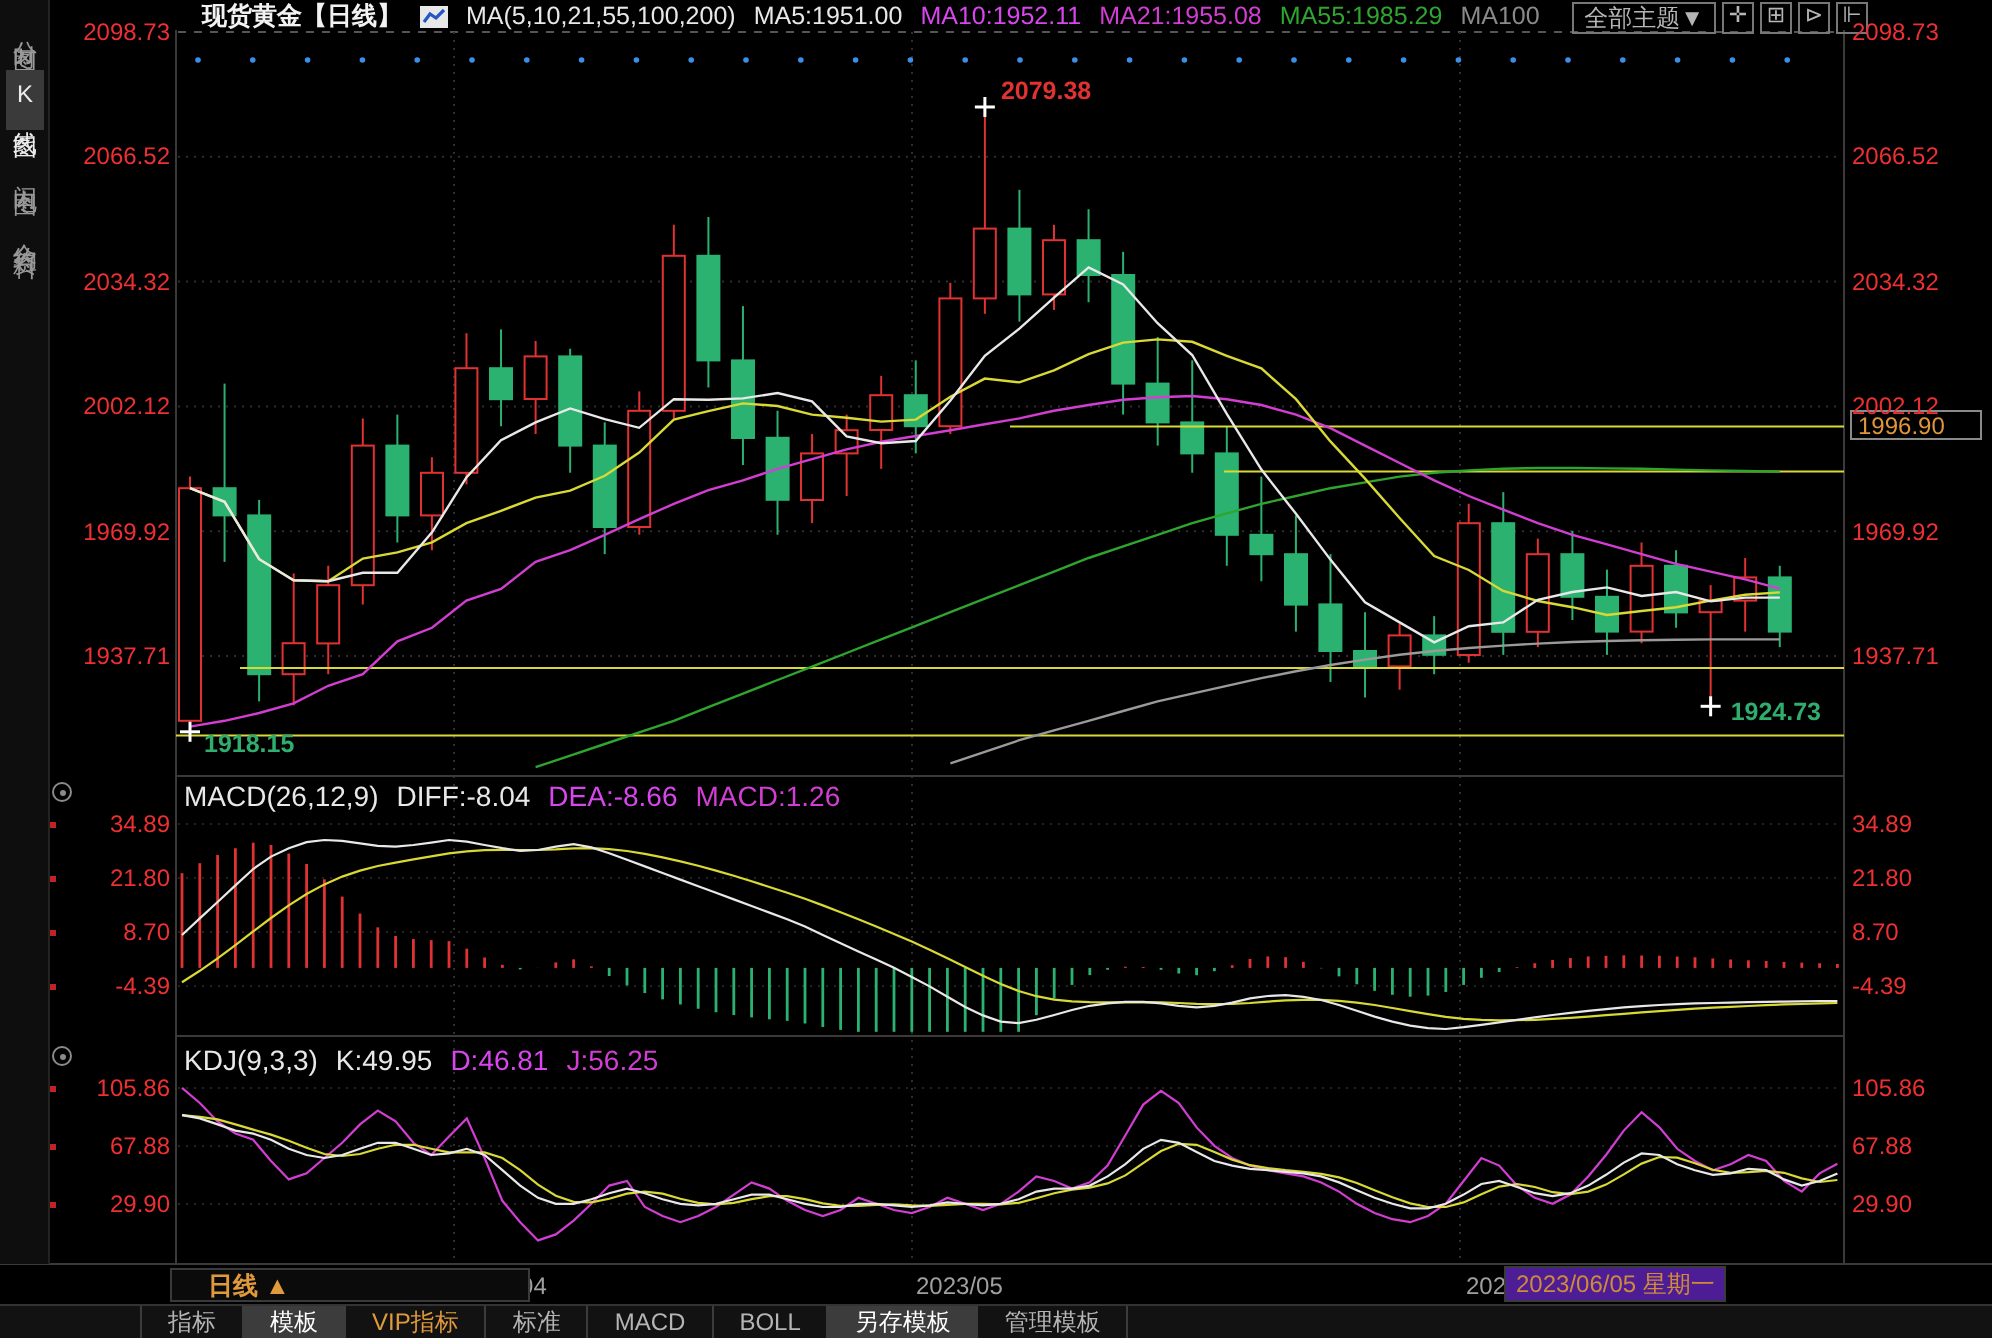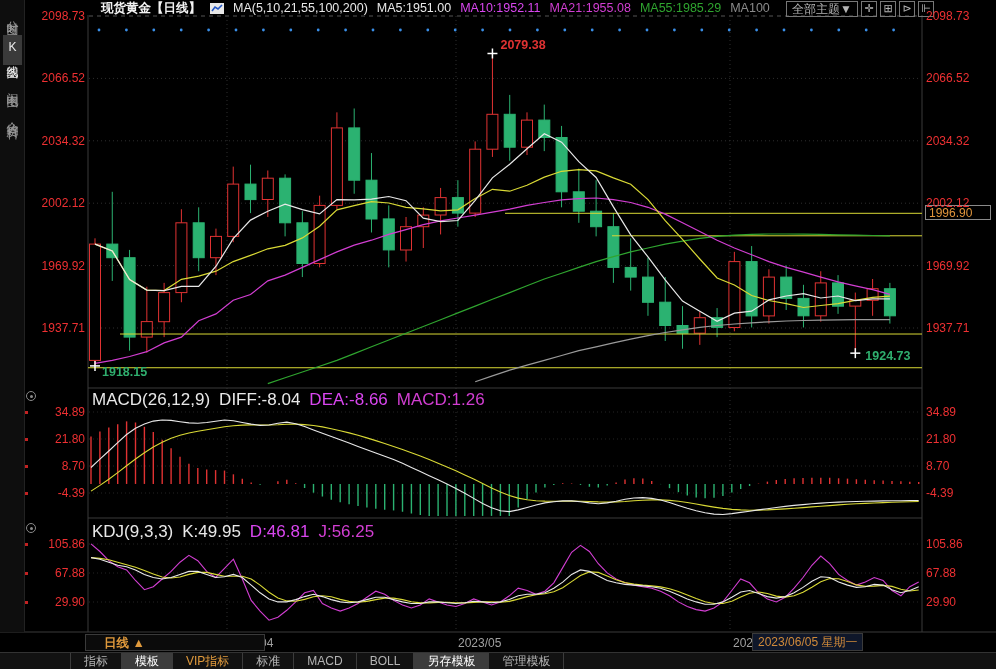--- a/index.html
+++ b/index.html
@@ -13,30 +13,30 @@
   .legend{position:absolute;left:90px;top:0;height:16px;display:flex;align-items:center;gap:9px;font-size:12.5px;white-space:nowrap;}
   .lg-title{color:#f2f2f2;font-weight:bold;margin-left:11px;}
   .c-w{color:#e8e8e8}.c-y{color:#d946ef}.c-m{color:#d23ed2}.c-g{color:#2fa52f}.c-gr{color:#8a8a8a}
   .chart-icon{display:inline-block;width:14px;height:11px;background:#e8e8e8;line-height:0;}
   .top-right{position:absolute;top:1px;right:62px;display:flex;gap:3px;align-items:flex-end;}
   .theme-btn{border:1px solid #777;color:#b5b5b5;font-size:12px;height:14px;line-height:14px;padding:0 5px;cursor:pointer;}
   .tool-ico{border:1px solid #777;color:#b5b5b5;width:14px;height:14px;font-size:11px;line-height:13px;text-align:center;cursor:pointer;}
   .axis-lb{position:absolute;font-size:12px;color:#ee3032;width:56px;white-space:nowrap;}
   .axis-lb.l{text-align:right;}
   .tick-mark{position:absolute;left:25px;width:3px;height:3px;background:#c22222;}
-  .macd-hd,.kdj-hd{position:absolute;left:92px;display:flex;gap:9px;font-size:17px;white-space:nowrap;}
+  .macd-hd,.kdj-hd{position:absolute;left:92px;display:flex;gap:9px;font-size:14px;white-space:nowrap;}
   .macd-hd{top:390px;}.kdj-hd{top:522px;}
   .gear{position:absolute;left:26px;width:8px;height:8px;border:1px solid #8a8a8a;border-radius:50%;}
   .gear:after{content:"";position:absolute;left:2.5px;top:2.5px;width:3px;height:3px;background:#8a8a8a;border-radius:50%;}
   .price-box{position:absolute;left:925px;width:66px;height:15px;border:1px solid #8a8a8a;background:#000;color:#e0953c;
              font-size:12px;line-height:15px;padding-left:3px;box-sizing:border-box;}
   .period-btn{position:absolute;left:85px;top:634px;width:180px;height:17px;border:1px solid #3a3a3a;background:#0b0b0b;
               color:#e09a3c;font-weight:bold;font-size:12.5px;line-height:17px;padding-left:18px;box-sizing:border-box;cursor:pointer;}
   .x-lb{position:absolute;top:636px;font-size:12px;color:#a0a0a0;}
-  .date-box{position:absolute;left:752px;top:633px;height:16px;line-height:16px;background:#0f172a;border:1px solid #3a3a3a;
+  .date-box{position:absolute;left:752px;top:633px;height:16px;line-height:16px;background:#4c1d95;border:1px solid #3a3a3a;
             color:#d08a3a;font-size:12px;padding:0 5px;}
   .watermark{position:absolute;right:30px;top:613px;font-size:30px;color:#bcbcbc;letter-spacing:1px;opacity:.9;}
   .tab-row{position:absolute;left:0;top:652px;width:996px;height:17px;background:#121212;border-top:1px solid #333;
            display:flex;padding-left:70px;box-sizing:border-box;font-size:12px;}
   .tab{padding:0 13px;line-height:16px;color:#b5b5b5;border-right:1px solid #3c3c3c;cursor:pointer;white-space:nowrap;}
   .tab:first-child{border-left:1px solid #3c3c3c;text-align:center;}
   .tab.sel{background:#3c3c3c;color:#fff;}
   .tab.accent{color:#e09a3c;}
 </style>
 </head>

